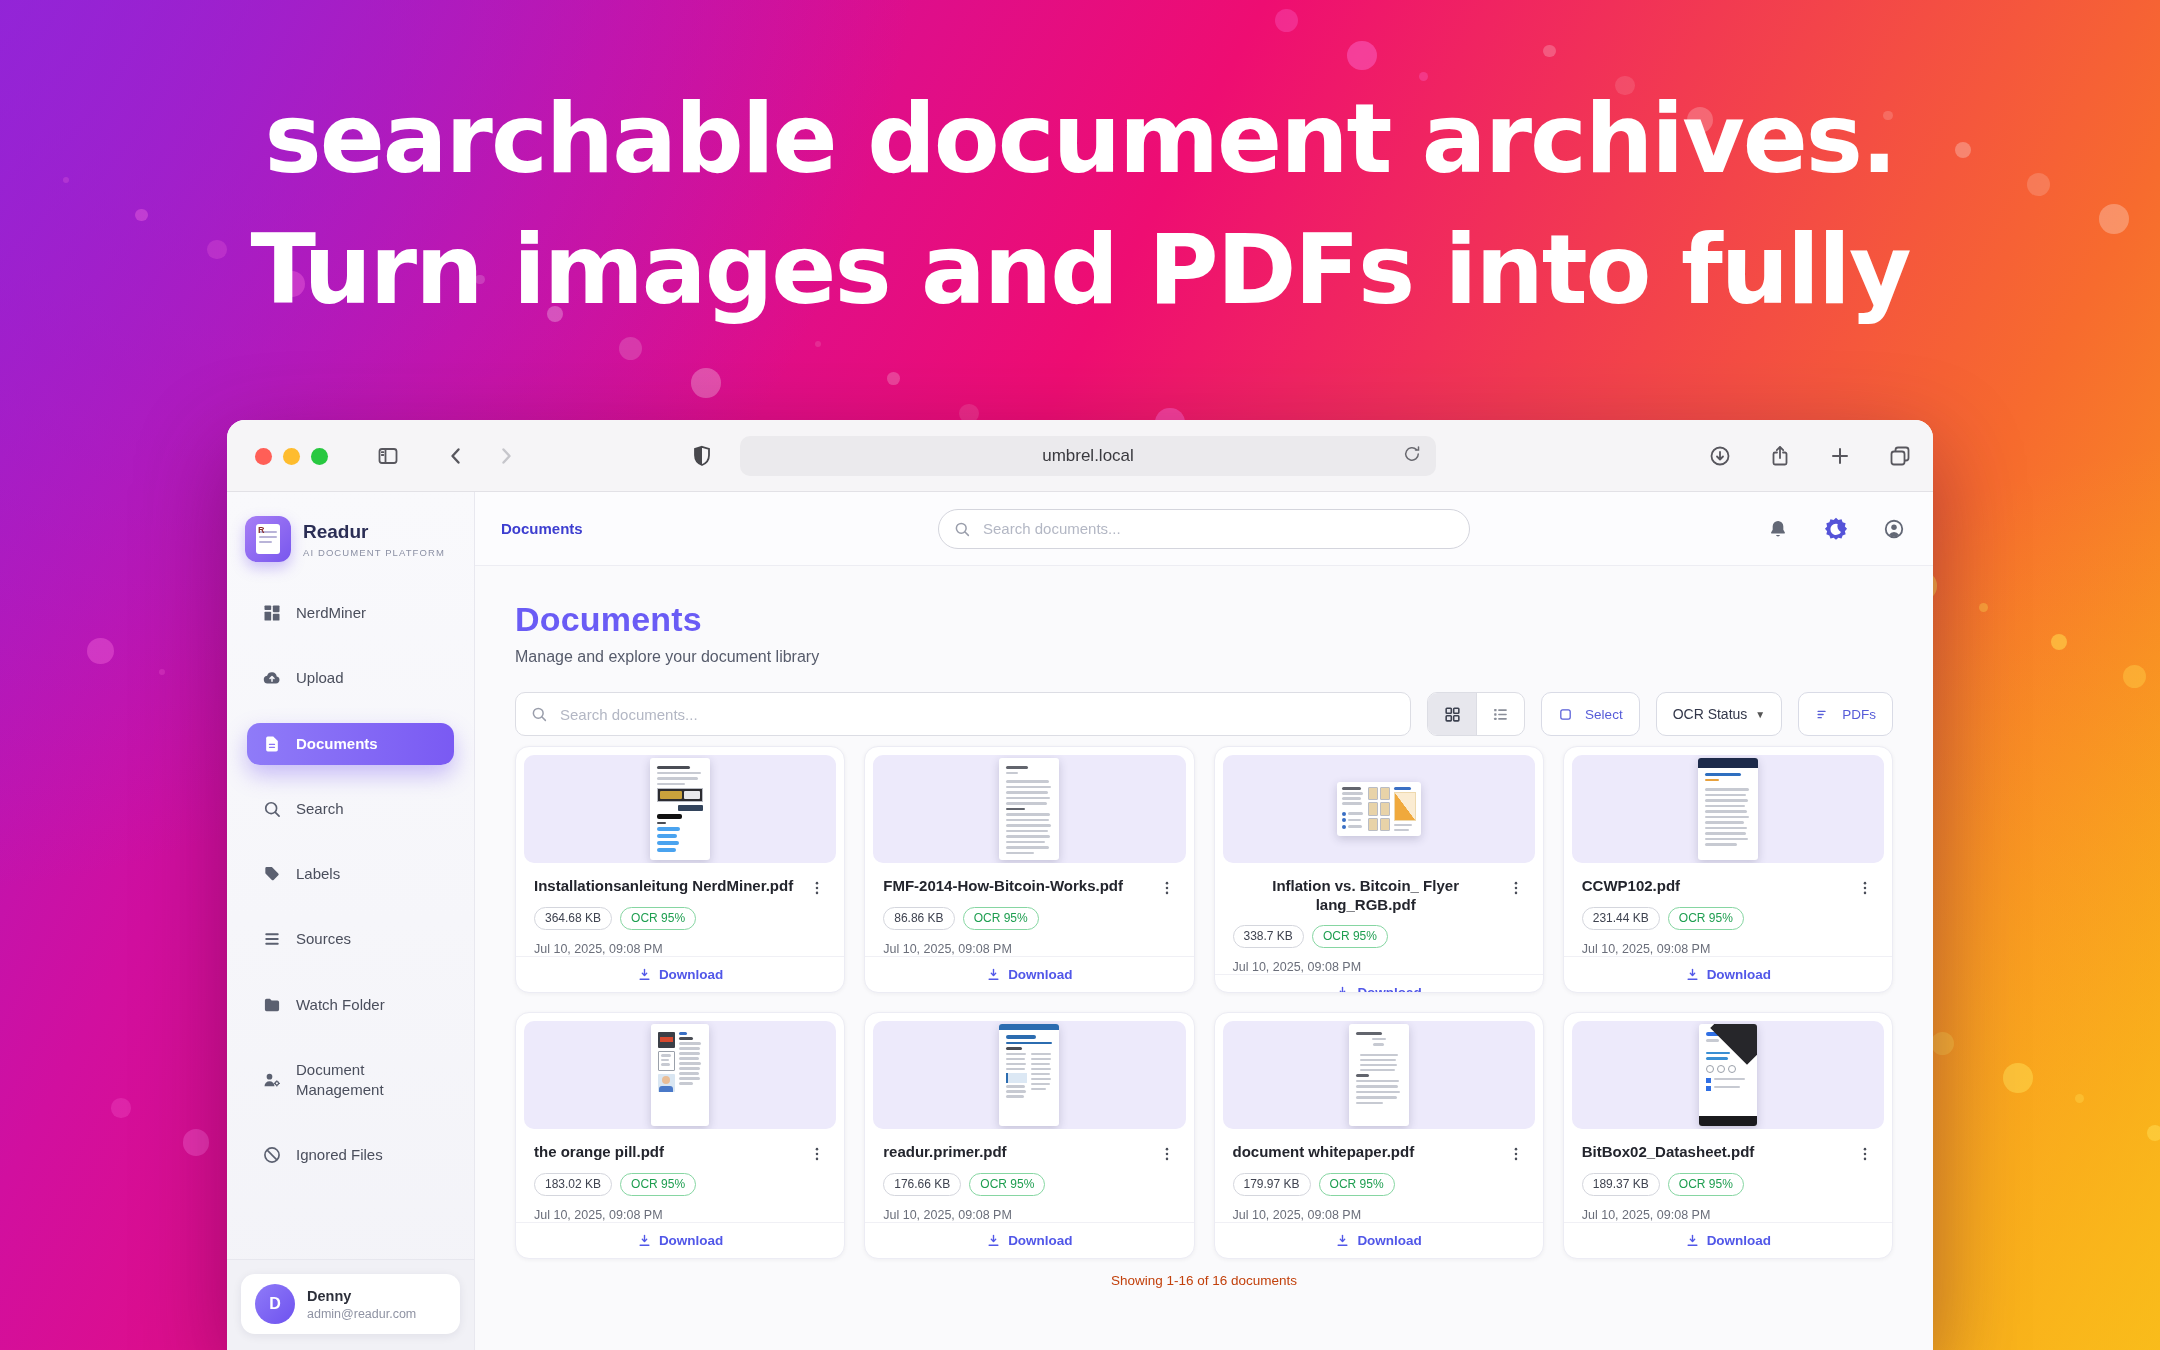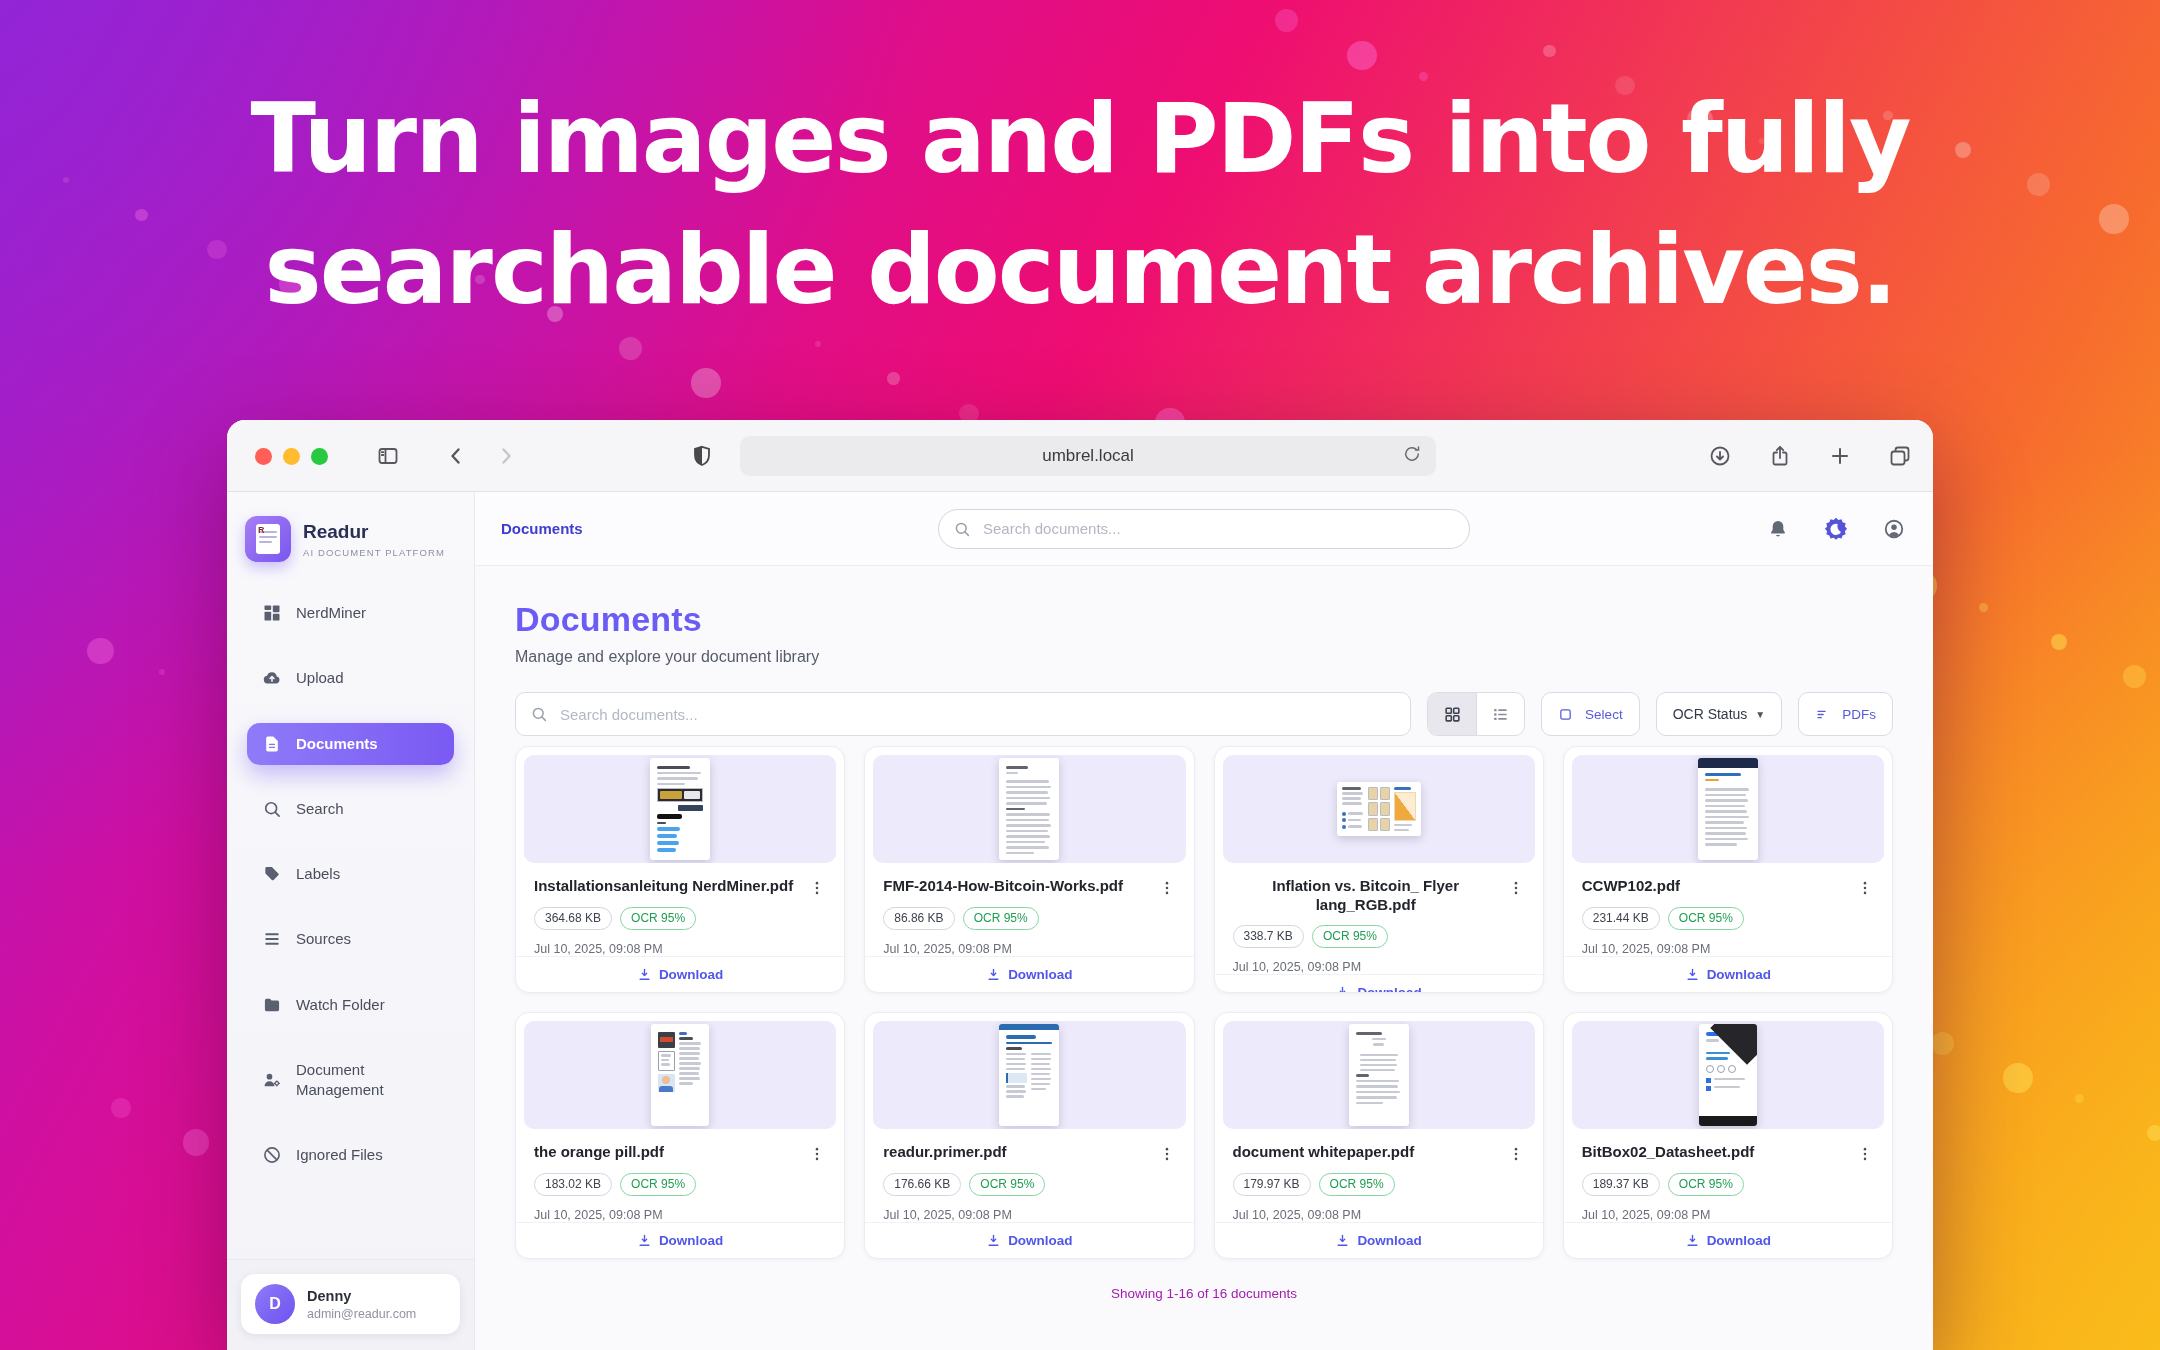--- a/index.html
+++ b/index.html
@@ -116,21 +116,21 @@
   .dname{ font-size:15px; font-weight:bold; color:#23252d; line-height:1.25;text-align:center; }
   .kebab{ color:#4b4f5a; flex:0 0 18px; height:18px; margin-top:2px; }
   .kebab svg{ width:18px; height:18px; }
   .badges{ display:flex; gap:8px; margin-top:10px; }
   .pill{ font-size:12px; padding:3px 10px 4px; border-radius:999px; border:1px solid #d4d6dd; color:#3f4350; background:#fff; }
   .pill.ocr{ border-color:#86d6a2; color:#1e9e50;text-align:right; }
   .ddate{ font-size:12.5px; color:#6a6e7a; margin-top:12px; }
   .cfoot{ margin-top:auto; border-top:1px solid #f0f0f5; padding:10px 0 12px; display:flex; align-items:center;
           justify-content:center; gap:7px; color:#5157e8; font-size:13.5px; font-weight:bold; }
   .cfoot svg{ width:15px; height:15px; }
-  .list-foot{ text-align:center; color:#a21caf; font-size:13.5px; margin-top:27px; padding-bottom:18px; }
+  .list-foot{ text-align:center; color:#c2410c; font-size:13.5px; margin-top:14px; padding-bottom:18px; }
 
   
   .pg{ position:relative; background:#fff; border-radius:3px; box-shadow:0 3px 10px rgba(40,40,80,.20);
        overflow:hidden; display:flex; flex-direction:column; gap:3px; padding:8px 7px; width:60px; height:102px; }
   .ln{ height:2.5px; border-radius:2px; background:#c7cad2; flex:0 0 auto; }
   .pg-land{ width:84px; height:54px; flex-direction:row; gap:4px; padding:5px; }
   .col{ display:flex; flex-direction:column; gap:2.5px; flex:1; }
   .bank{ display:grid; grid-template-columns:1fr 1fr; gap:2px; flex:1; }
   .bank i{ background:#e8d3a8; border:1px solid #b9bcc4; border-radius:1px; }
   .chartbx{ flex:1; background:linear-gradient(to top right,#f0a93c 49.5%,#fbecd2 50.5%); border:1px solid #eed9ae; }
@@ -207,22 +207,22 @@
     <span class="dot" style="left: 2122.95px; top: 664.845px; width: 23px; height: 23px; background: rgba(255, 216, 78, 0.39);"></span>
     <span class="dot" style="left: 326.942px; top: 1191.57px; width: 12.8px; height: 12.8px; background: rgba(255, 120, 225, 0.34);"></span>
     <span class="dot" style="left: 690.938px; top: 368.305px; width: 29.8px; height: 29.8px; background: rgba(255, 255, 255, 0.27);"></span>
     <span class="dot" style="left: 1054.93px; top: 895.035px; width: 19.6px; height: 19.6px; background: rgba(255, 255, 255, 0.12);"></span>
     <span class="dot" style="left: 1418.93px; top: 71.7653px; width: 9.4px; height: 9.4px; background: rgba(255, 120, 225, 0.28);"></span>
     <span class="dot" style="left: 1782.93px; top: 598.495px; width: 26.4px; height: 26.4px; background: rgba(255, 216, 78, 0.48);"></span>
     <span class="dot" style="left: 2146.92px; top: 1125.23px; width: 16.2px; height: 16.2px; background: rgba(255, 216, 78, 0.57);"></span>
   </div>
 
 <div class="hero">
+  <div>searchable document archives.</div>
   <div>Turn images and PDFs into fully</div>
-  <div>searchable document archives.</div>
 </div>
 
 <div class="window">
   <div class="chrome">
     <div class="traffic">
       <span style="background:#ff5f57"></span>
       <span style="background:#febc2e"></span>
       <span style="background:#28c840"></span>
     </div>
     <div class="cbtn" style="left:146px">

